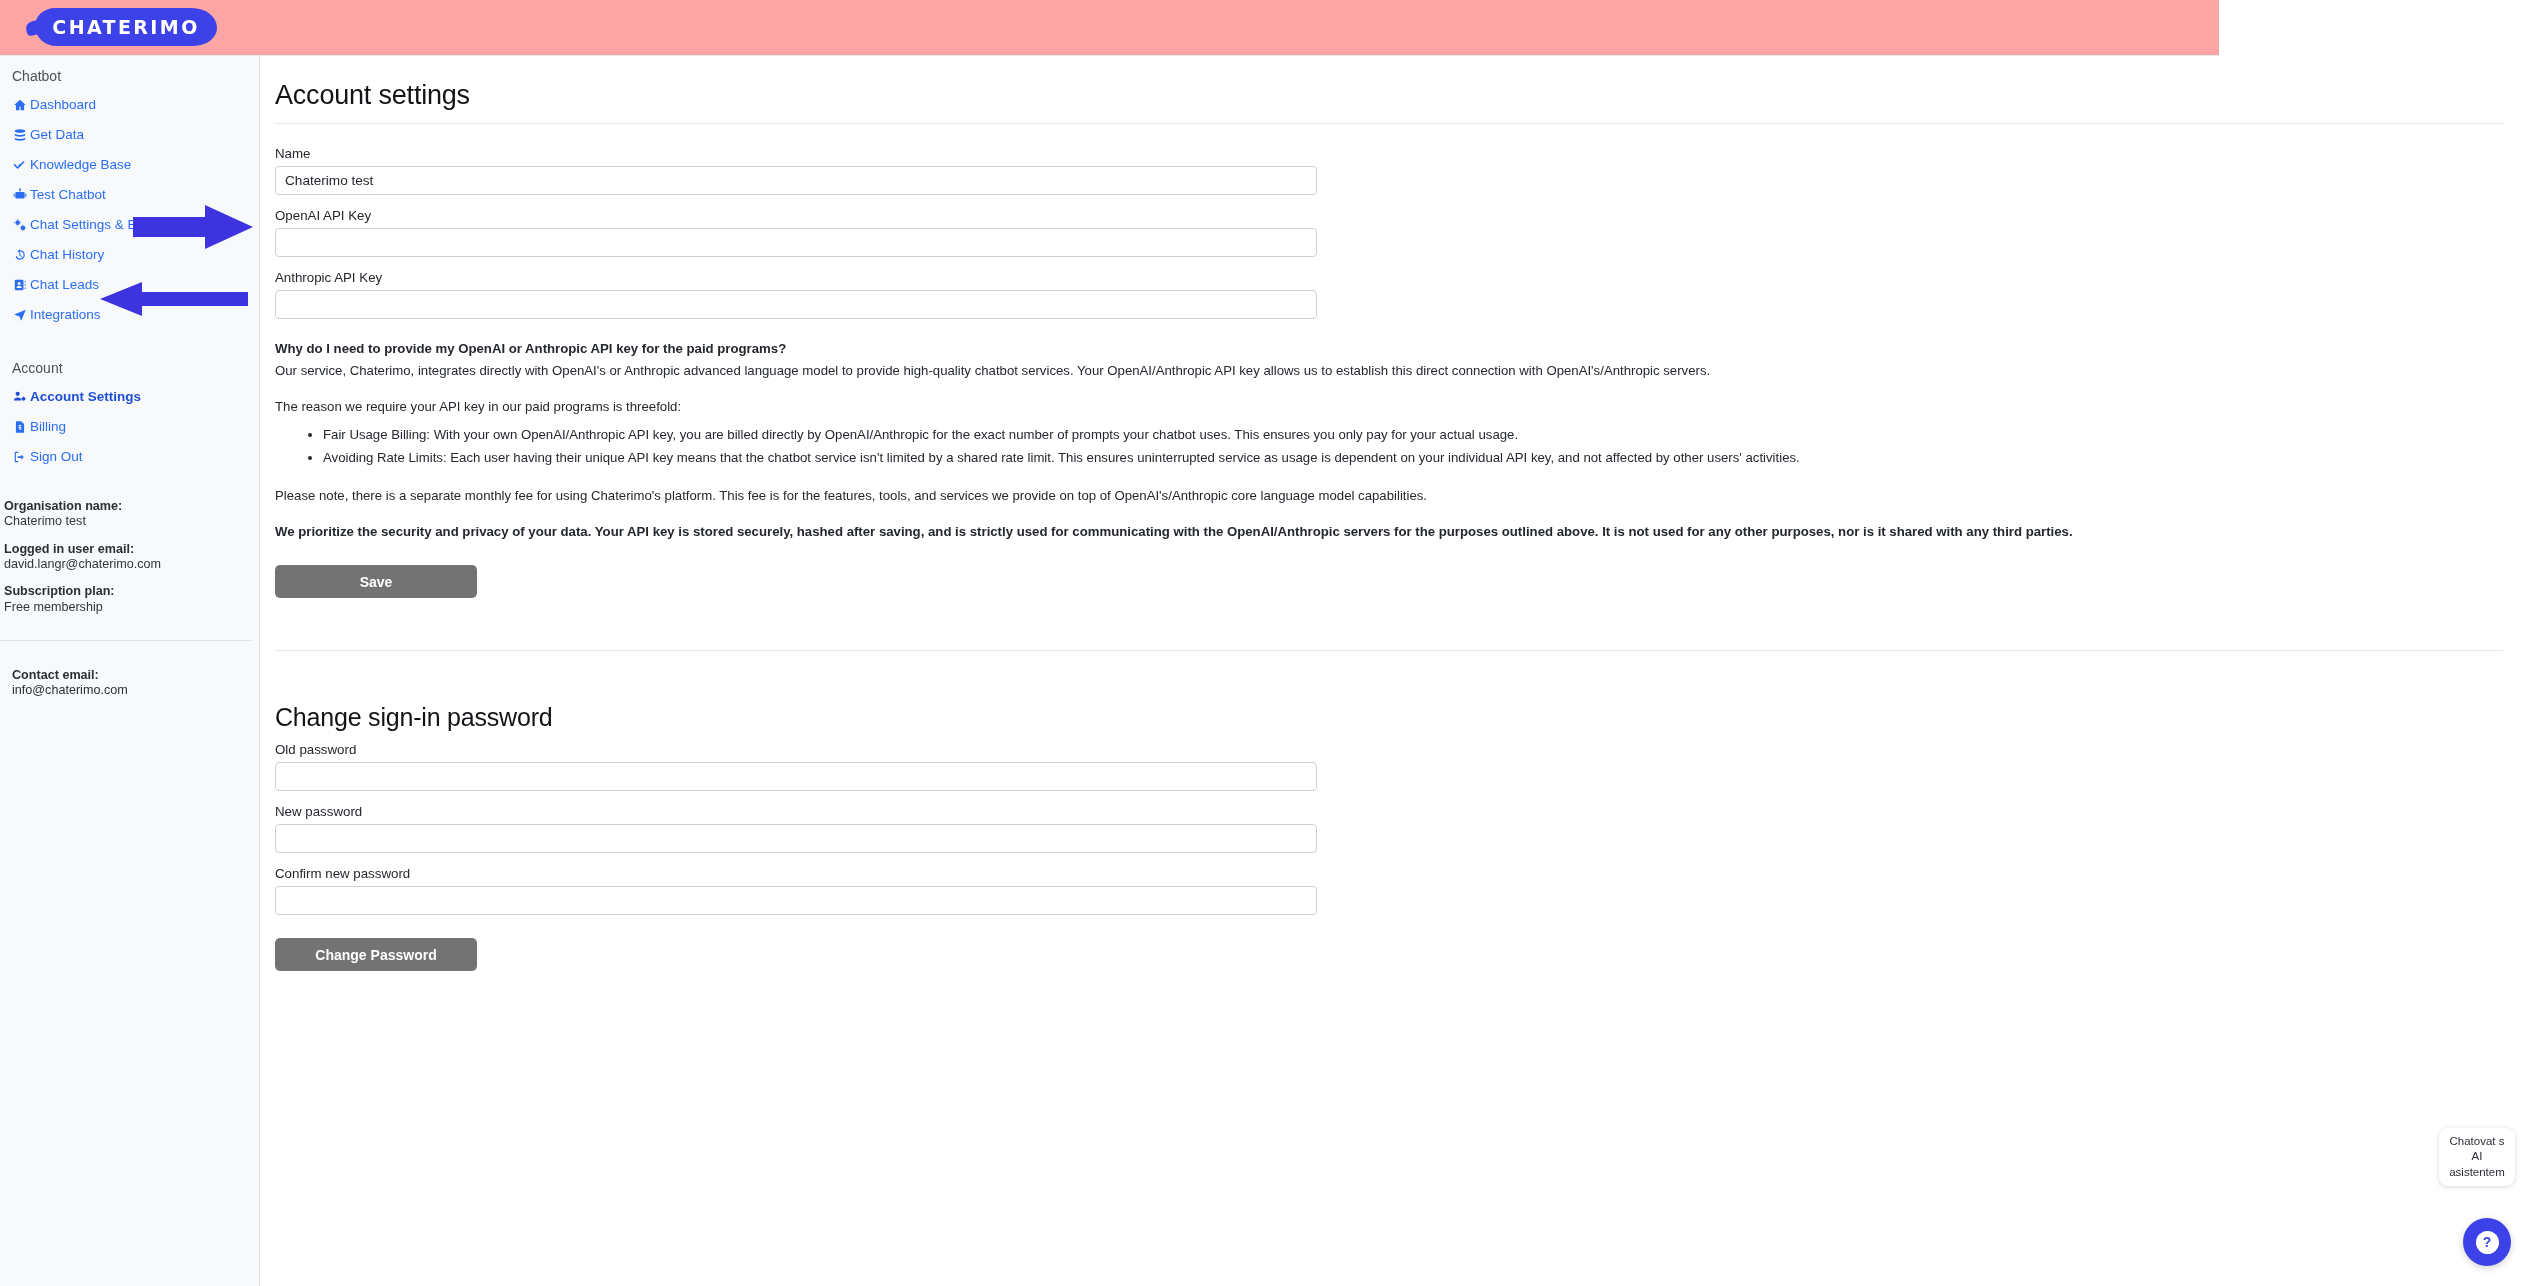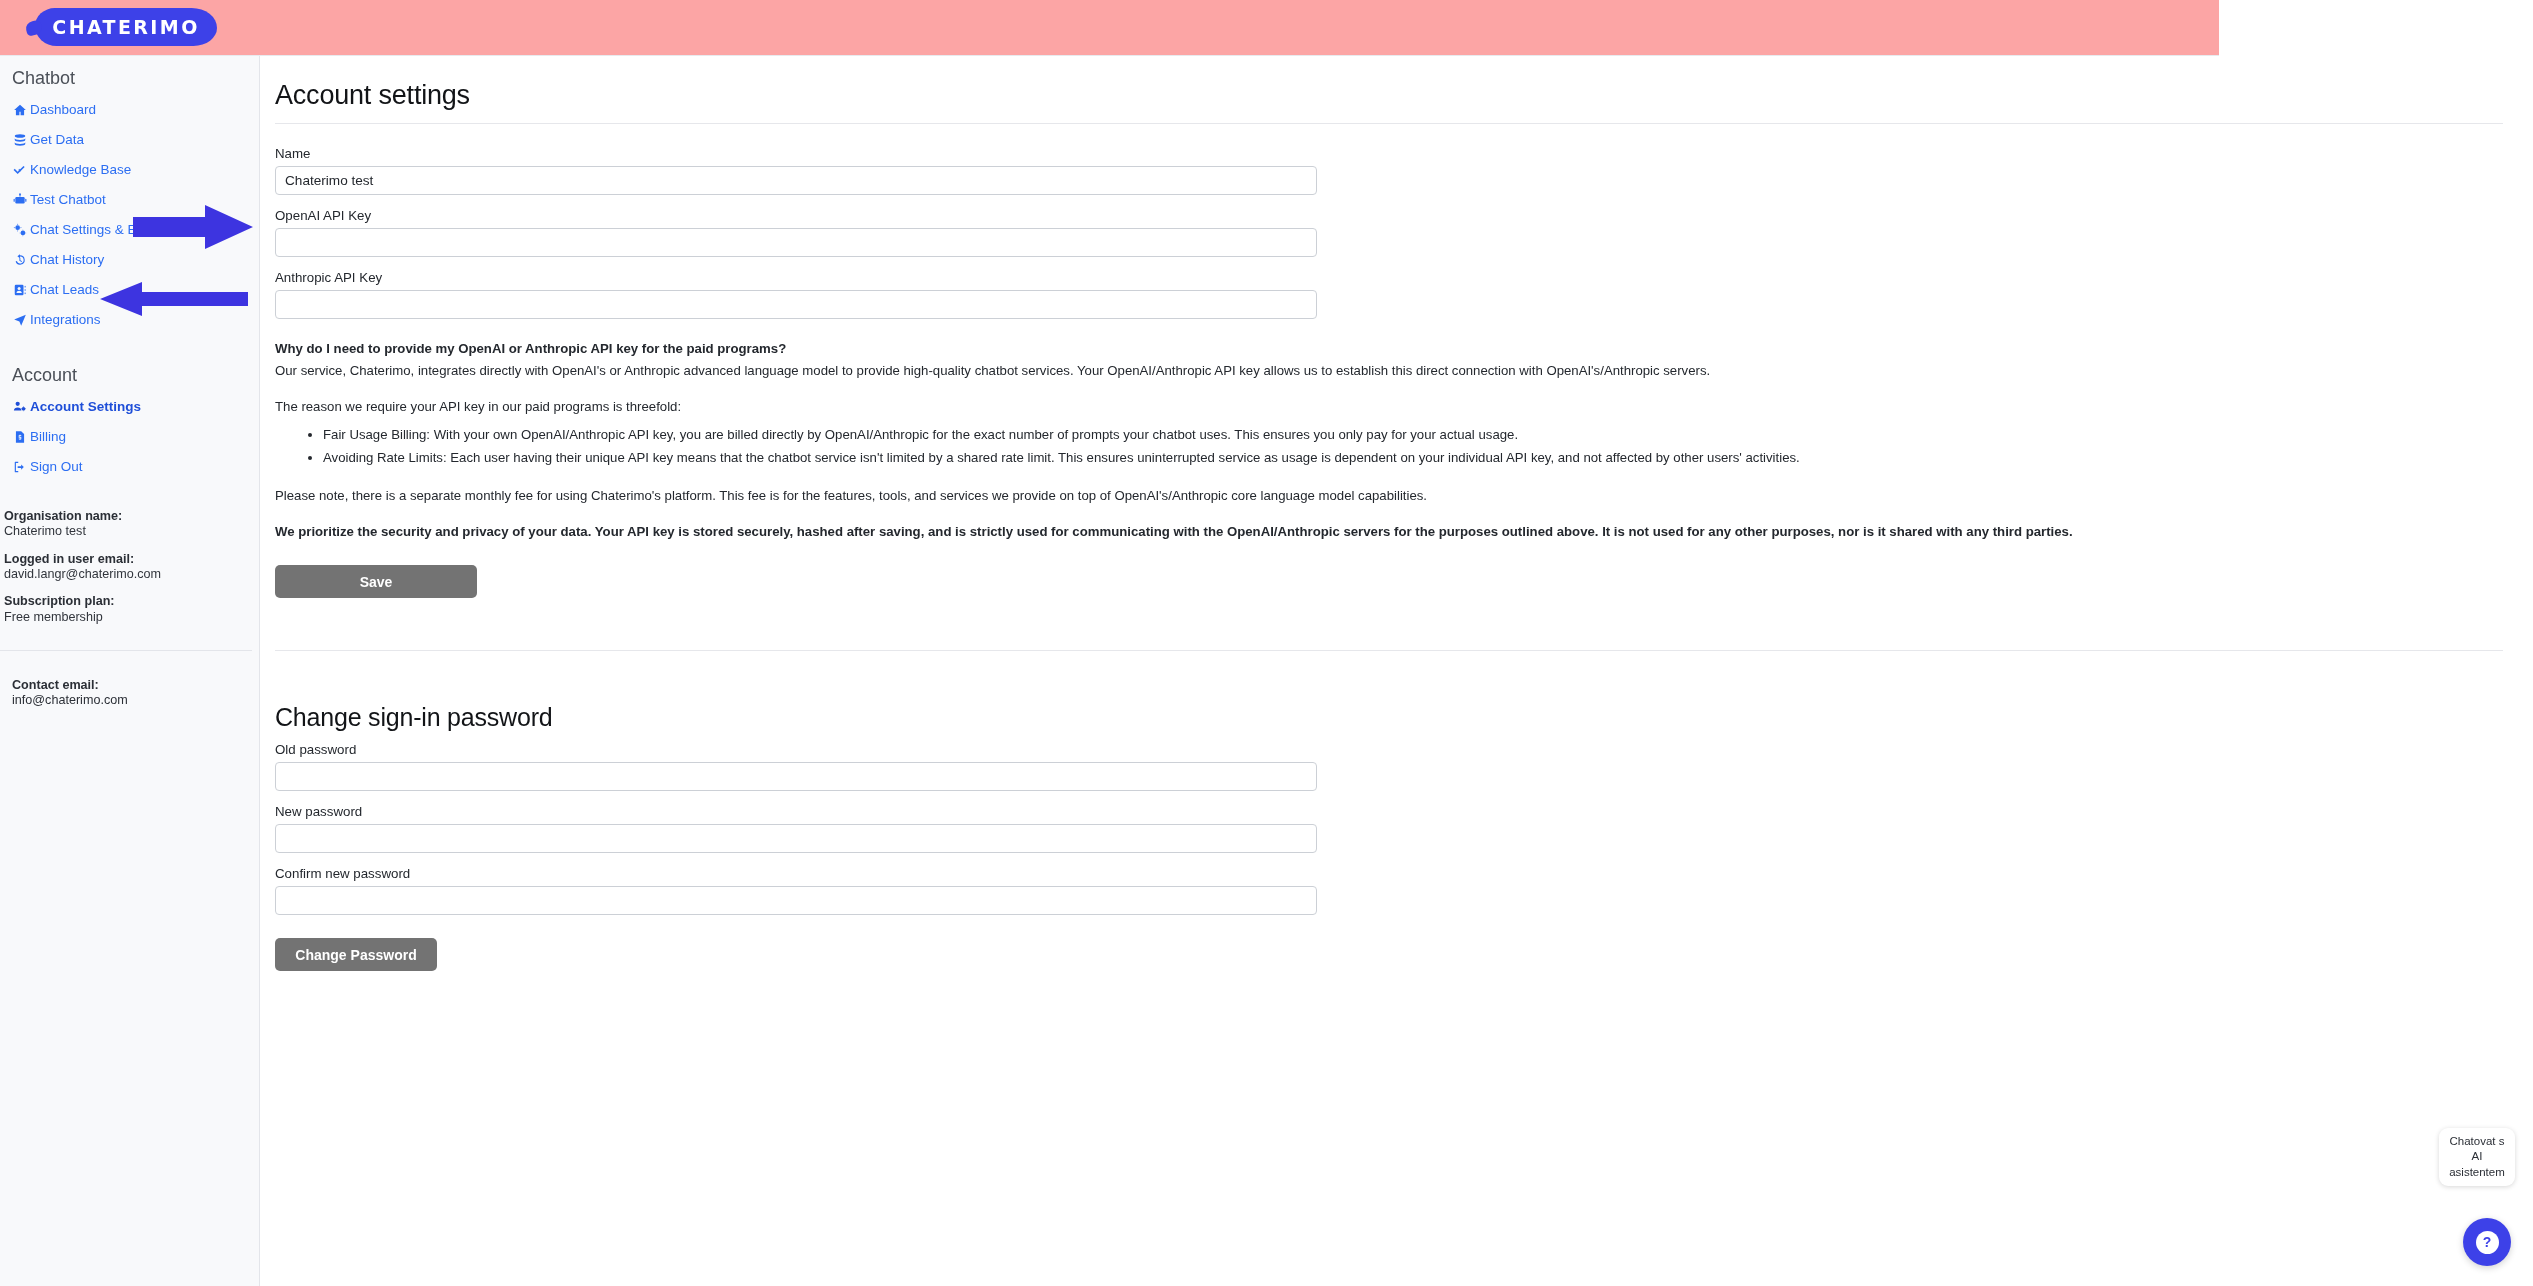--- a/index.html
+++ b/index.html
@@ -47,21 +47,21 @@
   
   .sidebar {
     position: absolute; top: 56px; left: 0;
     width: 260px; height: 1230px;
     background: #f8f9fb;
     border-right: 1px solid #e3e5ea;
     padding-top: 4px;
     overflow: hidden;
   }
   .sb-section-title {
-    font-size: 18px;
+    font-size: 14px;
     color: #4b5058;
     padding: 8px 0 6px 12px;
     font-weight: normal;
   }
   .sb-item {
     display: flex;
     align-items: center;
     gap: 3px;
     padding: 4px 0 4px 12px;
     color: #2c6ef2;
@@ -182,21 +182,21 @@
     color: #ffffff;
     border: none;
     border-radius: 5px;
     font-size: 14px;
     font-weight: bold;
     font-family: "Liberation Sans", sans-serif;
     cursor: pointer;
     height: 33px;
   }
   .btn-save { width: 202px; margin-top: 22px; }
-  .btn-change { width: 162px; margin-top: 10px; }
+  .btn-change { width: 202px; margin-top: 10px; }
 
   .section-divider {
     height: 1px;
     background: #e6e7eb;
     width: 2228px;
     margin: 52px 0 0 0;
   }
 
   h2.section-title {
     font-size: 25px;

